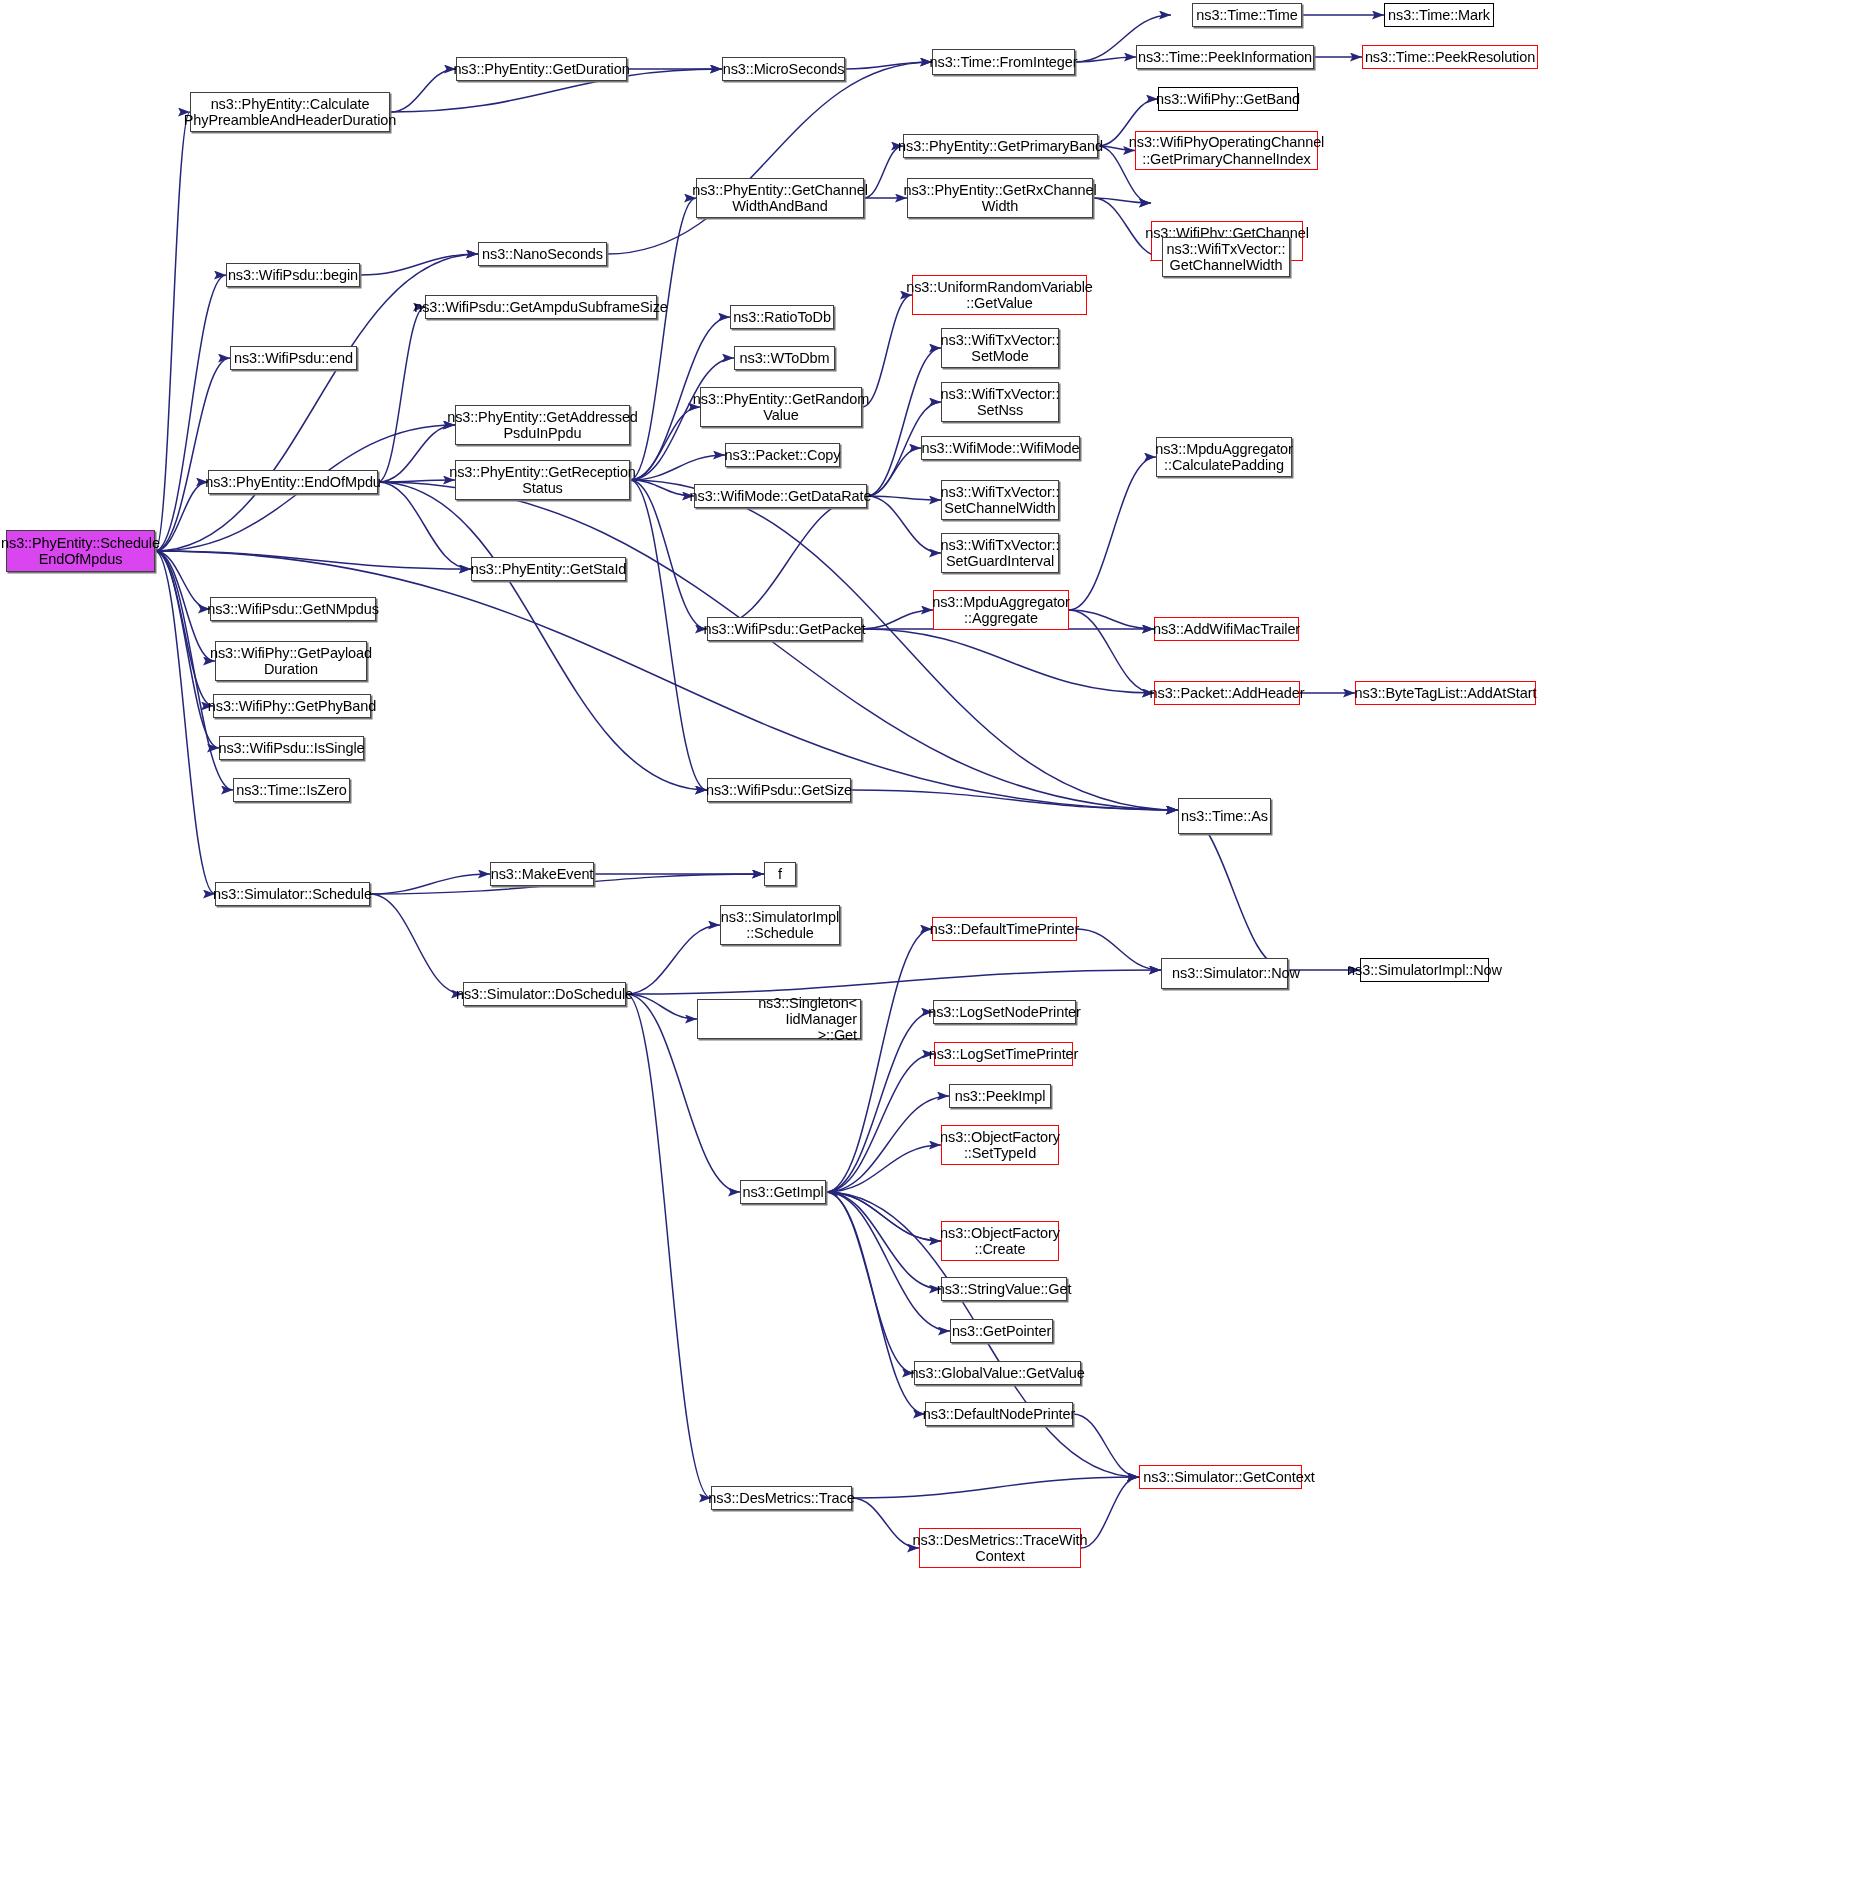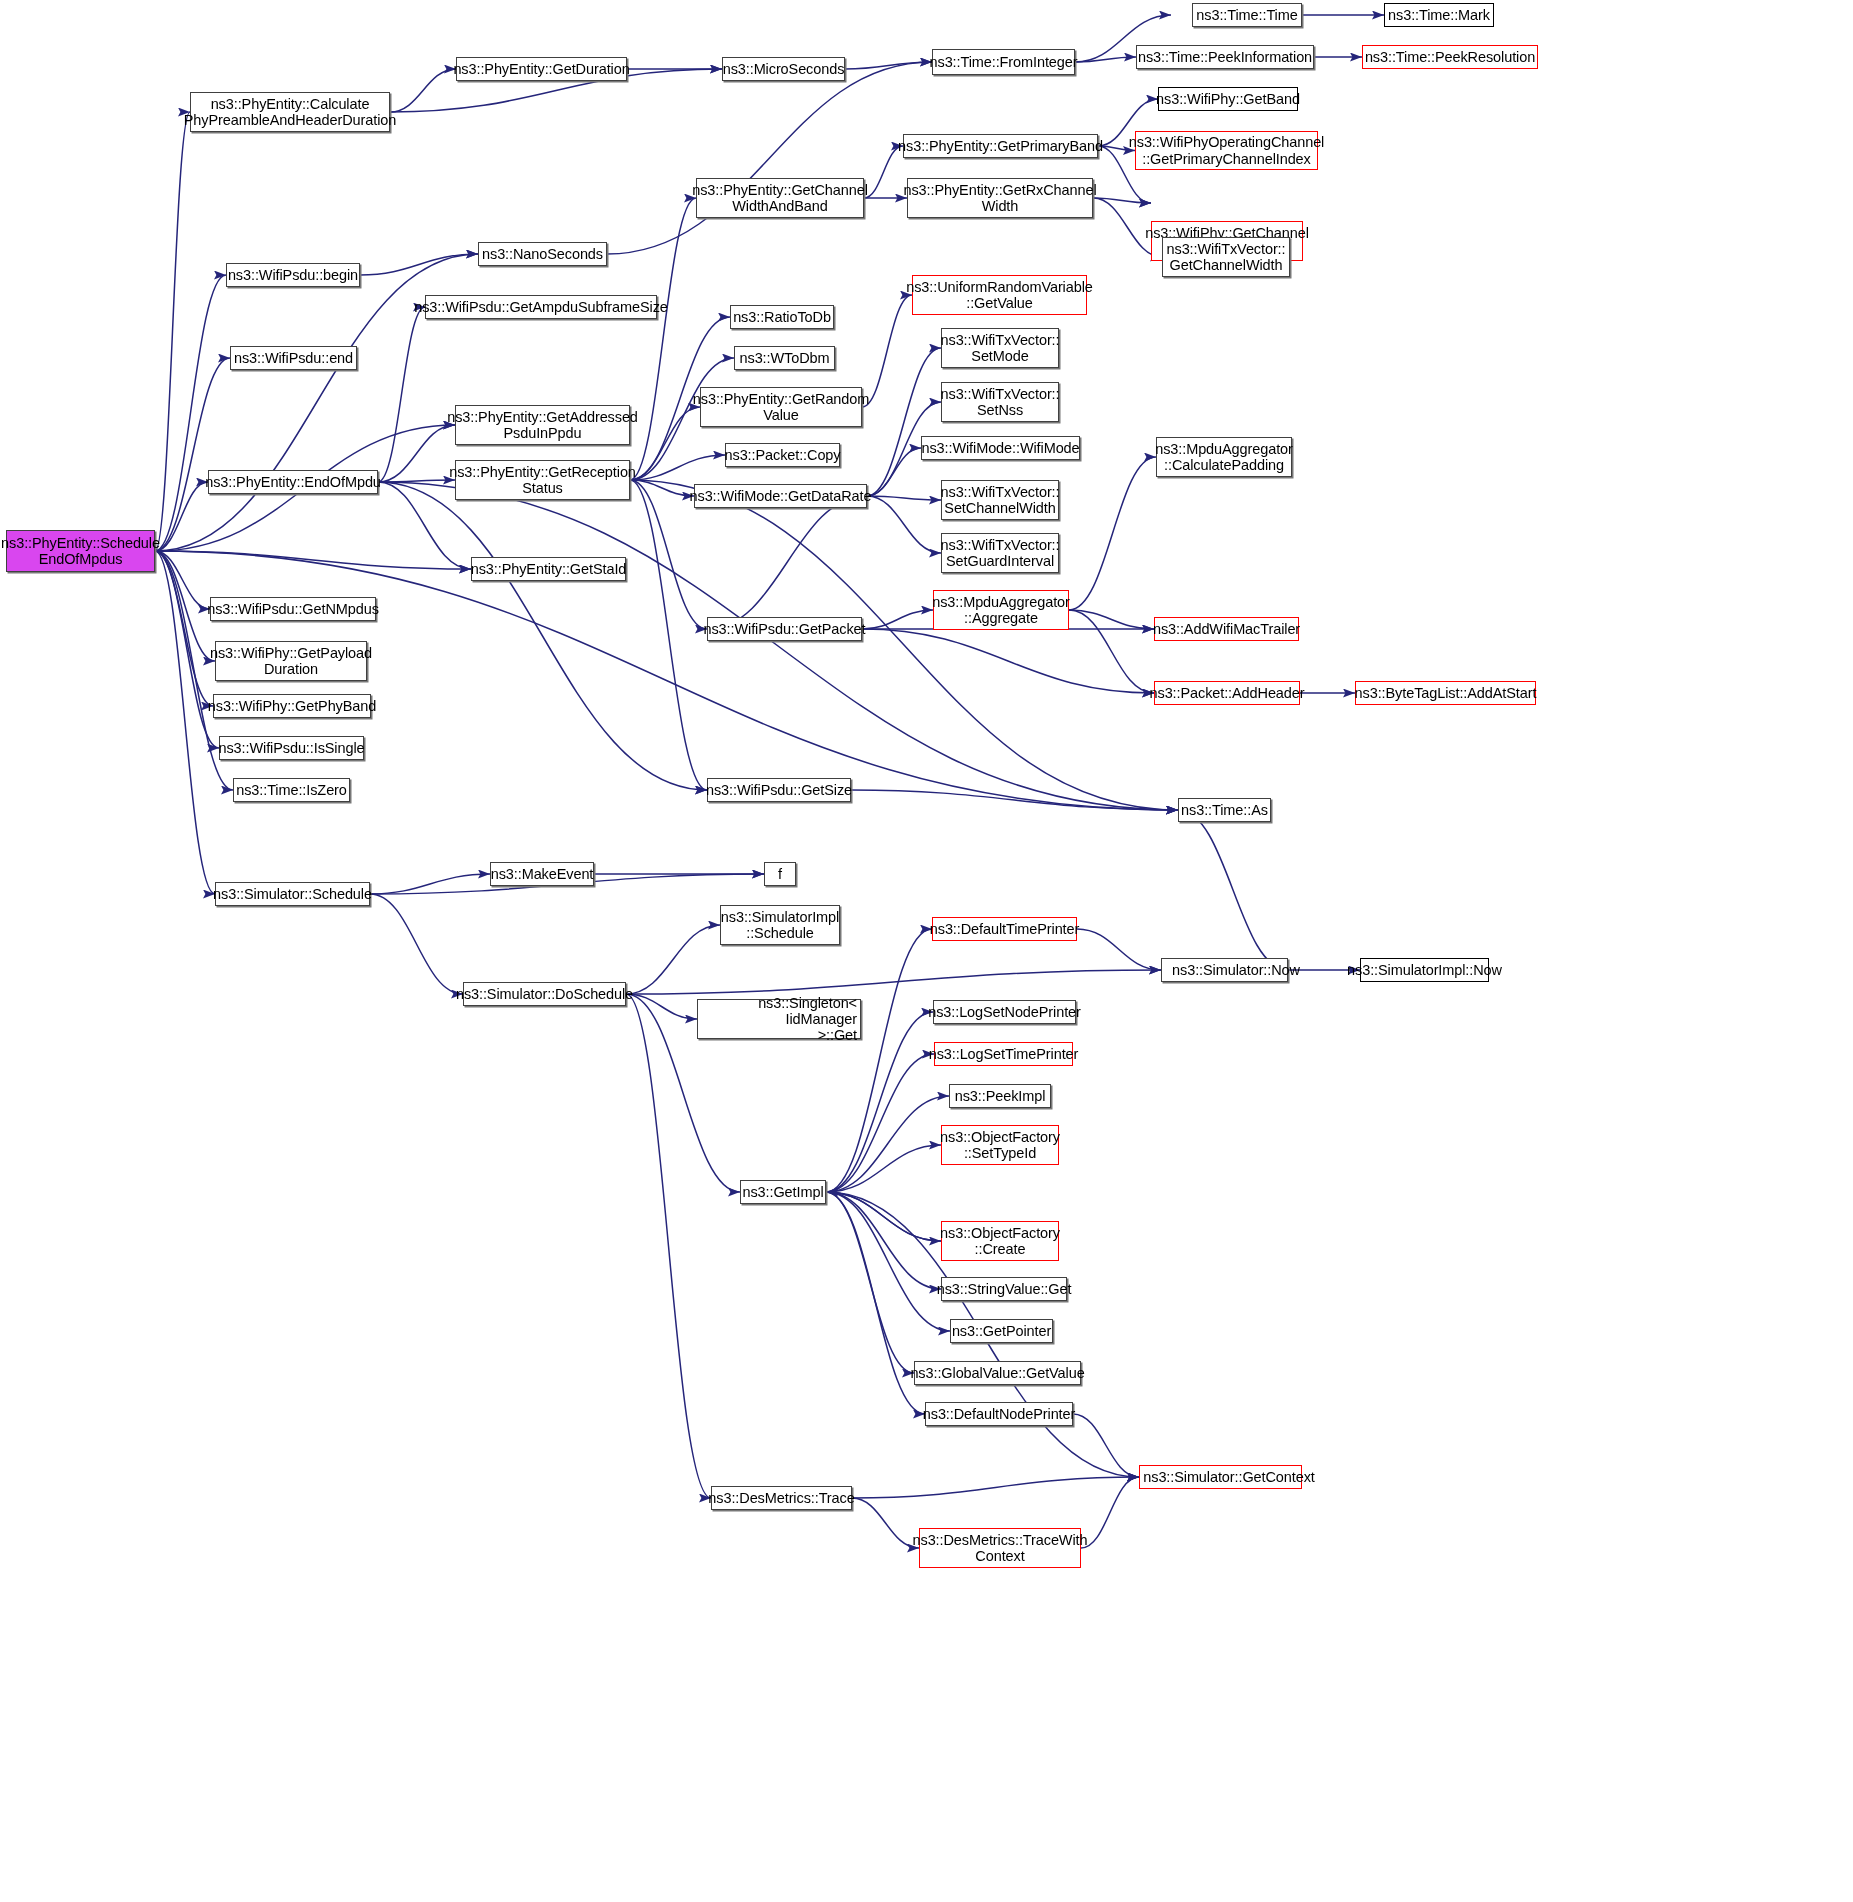--- a/index.html
+++ b/index.html
@@ -202,28 +202,28 @@
       <div class="node red" style="left: 1154px; top: 617px; width: 145px; height: 24px;">ns3::AddWifiMacTrailer</div>
       <div class="node shadow" style="left: 707px; top: 617px; width: 155px; height: 24px;">ns3::WifiPsdu::GetPacket</div>
       <div class="node shadow" style="left: 215px; top: 641px; width: 152px; height: 40px;">ns3::WifiPhy::GetPayload
 Duration</div>
       <div class="node red" style="left: 1154px; top: 681px; width: 146px; height: 24px;">ns3::Packet::AddHeader</div>
       <div class="node red" style="left: 1355px; top: 681px; width: 181px; height: 24px;">ns3::ByteTagList::AddAtStart</div>
       <div class="node shadow" style="left: 213px; top: 694px; width: 158px; height: 24px;">ns3::WifiPhy::GetPhyBand</div>
       <div class="node shadow" style="left: 219px; top: 736px; width: 145px; height: 24px;">ns3::WifiPsdu::IsSingle</div>
       <div class="node shadow" style="left: 233px; top: 778px; width: 117px; height: 24px;">ns3::Time::IsZero</div>
       <div class="node shadow" style="left: 707px; top: 778px; width: 144px; height: 24px;">ns3::WifiPsdu::GetSize</div>
-      <div class="node shadow" style="left: 1178px; top: 798px; width: 93px; height: 24px;">ns3::Time::As</div>
+      <div class="node shadow" style="left: 1178px; top: 798px; width: 93px; height: 36px;">ns3::Time::As</div>
       <div class="node shadow" style="left: 490px; top: 862px; width: 104px; height: 24px; text-align: right;">ns3::MakeEvent</div>
       <div class="node shadow" style="left: 764px; top: 862px; width: 32px; height: 24px;">f</div>
       <div class="node shadow" style="left: 215px; top: 882px; width: 155px; height: 24px;">ns3::Simulator::Schedule</div>
       <div class="node shadow" style="left: 720px; top: 905px; width: 120px; height: 40px;">ns3::SimulatorImpl
 ::Schedule</div>
       <div class="node red" style="left: 932px; top: 917px; width: 145px; height: 24px;">ns3::DefaultTimePrinter</div>
-      <div class="node shadow" style="left: 1161px; top: 958px; width: 127px; height: 24px; padding-left: 26px;">ns3::Simulator::Now</div>
+      <div class="node shadow" style="left: 1161px; top: 958px; width: 127px; height: 31px; padding-left: 26px;">ns3::Simulator::Now</div>
       <div class="node " style="left: 1360px; top: 958px; width: 129px; height: 24px;">ns3::SimulatorImpl::Now</div>
       <div class="node shadow" style="left: 463px; top: 982px; width: 163px; height: 24px;">ns3::Simulator::DoSchedule</div>
       <div class="node shadow" style="left: 933px; top: 1000px; width: 143px; height: 24px;">ns3::LogSetNodePrinter</div>
       <div class="node shadow" style="left: 697px; top: 999px; width: 164px; height: 40px; text-align: right;">ns3::Singleton&lt; IidManager
 &gt;::Get</div>
       <div class="node red" style="left: 934px; top: 1042px; width: 139px; height: 24px;">ns3::LogSetTimePrinter</div>
       <div class="node shadow" style="left: 949px; top: 1084px; width: 102px; height: 24px;">ns3::PeekImpl</div>
       <div class="node red" style="left: 941px; top: 1125px; width: 118px; height: 40px;">ns3::ObjectFactory
 ::SetTypeId</div>
       <div class="node shadow" style="left: 740px; top: 1180px; width: 86px; height: 24px;">ns3::GetImpl</div>

